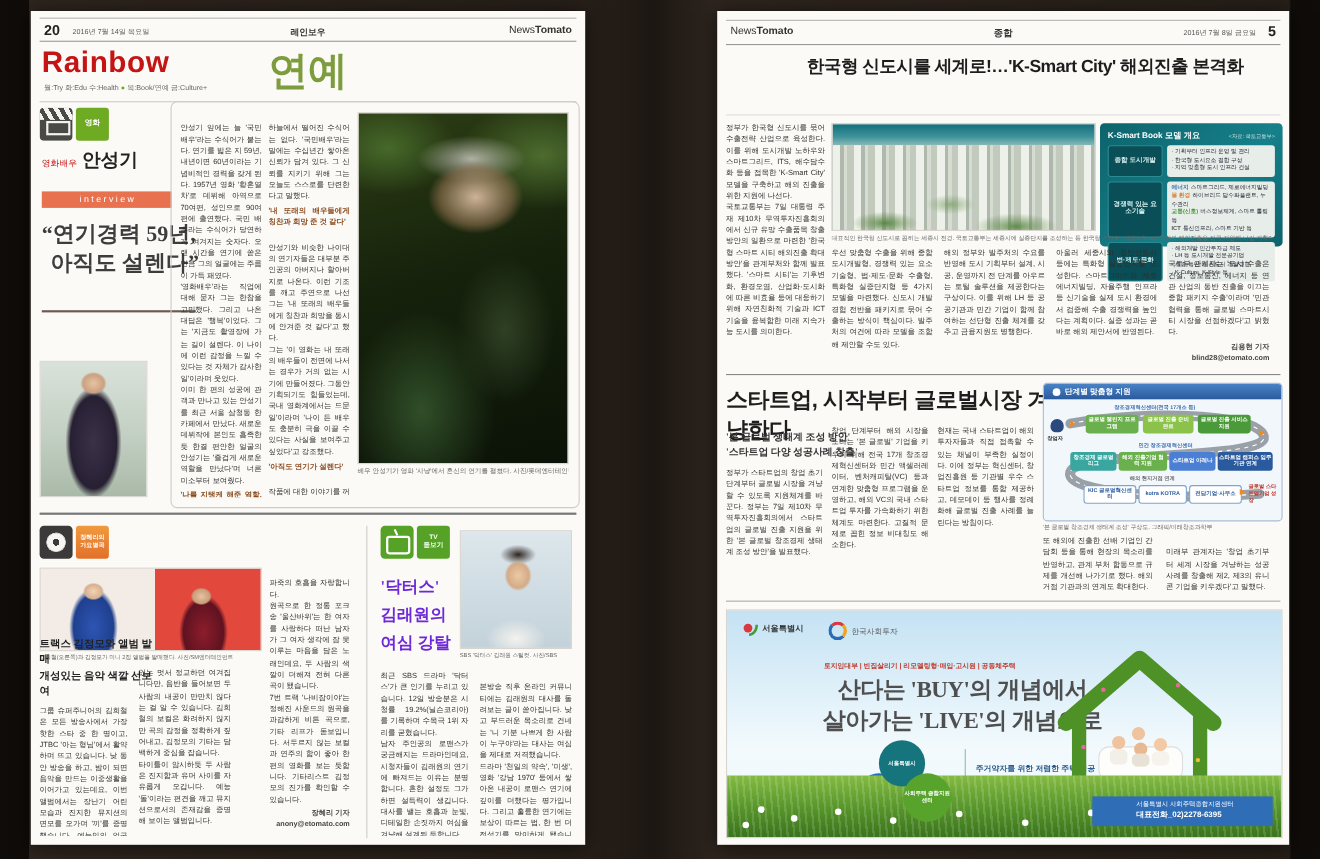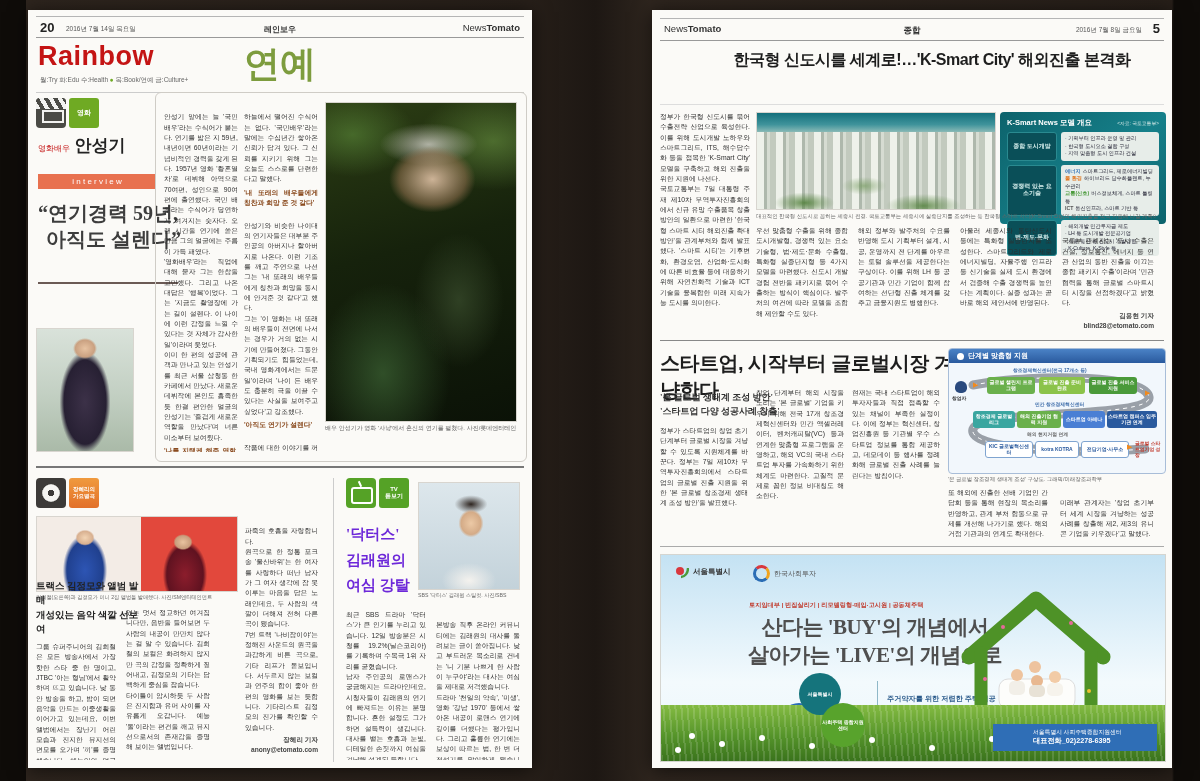--- a/index.html
+++ b/index.html
@@ -222,21 +222,21 @@
 
     <div class="body-col" style="left:8px;top:102px;width:90px;height:222px;">정부가 한국형 신도시를 묶어 수출전략 산업으로 육성한다. 이를 위해 도시개발 노하우와 스마트그리드, ITS, 해수담수화 등을 접목한 'K-Smart City' 모델을 구축하고 해외 진출을 위한 지원에 나선다.
 국토교통부는 7일 대통령 주재 제10차 무역투자진흥회의에서 신규 유망 수출품목 창출 방안의 일환으로 마련한 '한국형 스마트 시티 해외진출 확대 방안'을 관계부처와 함께 발표했다. '스마트 시티'는 기후변화, 환경오염, 산업화·도시화에 따른 비효율 등에 대응하기 위해 자연친화적 기술과 ICT 기술을 융복합한 미래 지속가능 도시를 의미한다.</div>
 
     <div class="photo ph-city" style="left:104px;top:102px;width:238px;height:96px;">
       <div class="sky"></div>
       <div class="bld"></div>
     </div>
 
     <div class="ktable" style="left:348px;top:102px;width:152px;height:100px;">
-      <div class="tt">K-Smart News 모델 개요</div>
+      <div class="tt">K-Smart Book 모델 개요</div>
       <div class="src">&lt;자료: 국토교통부&gt;</div>
       <div class="krow">
         <div class="klab">종합 도시개발</div>
         <div class="kval">
           <div>· 기획부터 인프라 운영 및 관리</div>
             <div>· 한국형 도시요소 결합 구성</div>
             <div>· 지역 맞춤형 도시 인프라 건설</div>
         </div>
       </div>
       <div class="krow">

